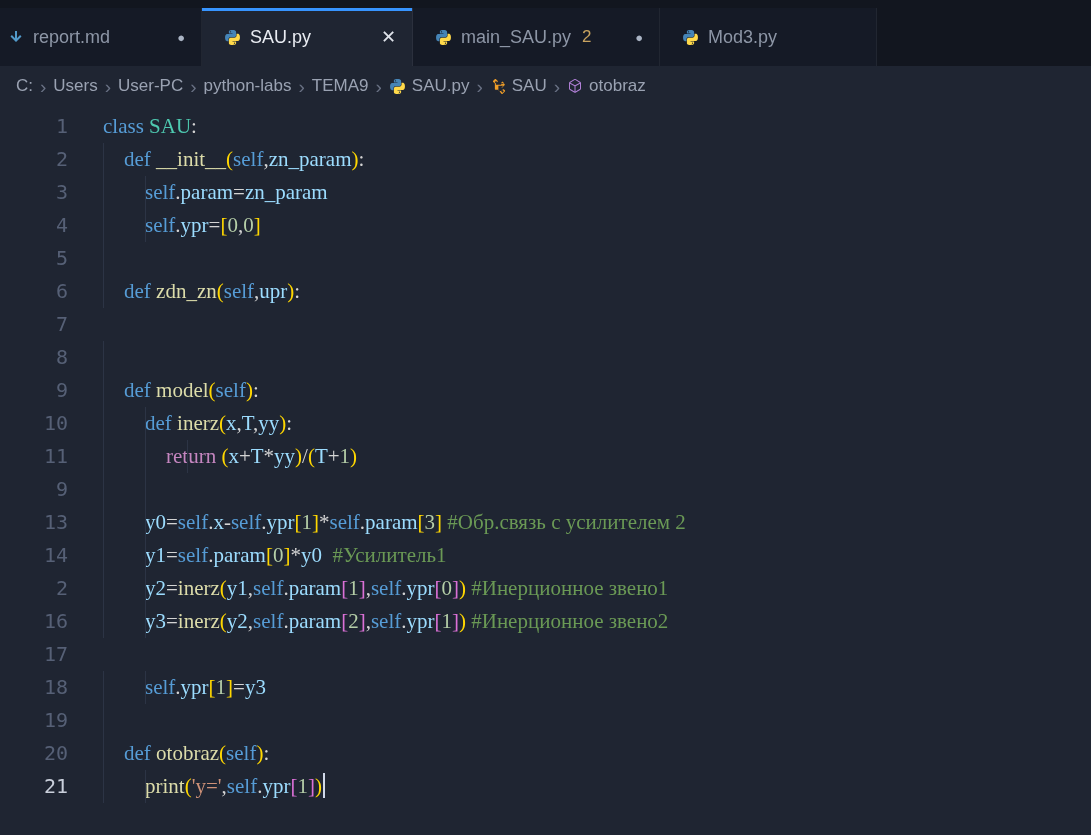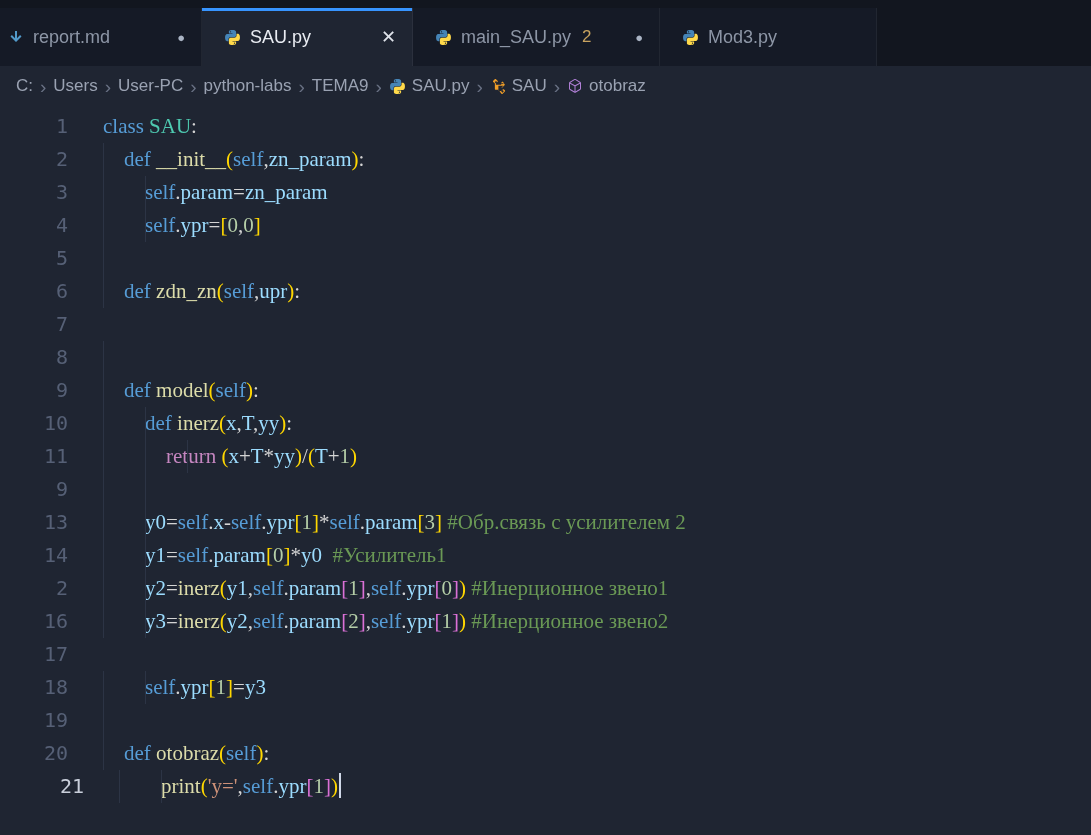--- a/index.html
+++ b/index.html
@@ -29,21 +29,21 @@
        padding-left:16px;color:#9aa2b2;font-size:17px;}
   .crumb{display:flex;align-items:center;gap:6px;cursor:pointer;white-space:nowrap;}
   .crumb-sep{color:#697184;font-size:19px;padding:0 7px;line-height:1;}
   .crumb .c-icon{display:flex;align-items:center;}
 
   
   .editor{background:var(--editor-bg,#1f2532);padding-top:4px;
        font-family:"DejaVu Sans Mono","Liberation Mono",monospace;font-size:21px;}
   .line{display:flex;height:33px;line-height:33px;}
   .ln{width:68px;flex:none;text-align:right;color:#566076;font-size:20px;user-select:none;}
-  .line.cur .ln{color:#c9cfdb;padding-left:16px;}
+  .line.cur .ln{color:#c9cfdb;}
   .lc{margin-left:35px;position:relative;white-space:pre;color:var(--token-default,#d4d4d4);font-family:Liberation Serif, serif;}
   .guide{position:absolute;top:0;bottom:0;width:1px;background:#2c3445;}
   .cursor{display:inline-block;width:2px;height:25px;background:#d0d8e8;vertical-align:-5px;
        margin-left:1px;animation:blink 1.1s steps(2,start) infinite;}
   @keyframes blink{50%{opacity:0;}}
 
   .tk-kw{color:var(--token-keyword,#569cd6);}
   .tk-ct{color:var(--token-control,#c586c0);}
   .tk-cl{color:var(--token-class,#4ec9b0);}
   .tk-fn{color:var(--token-function,#dcdcaa);}

